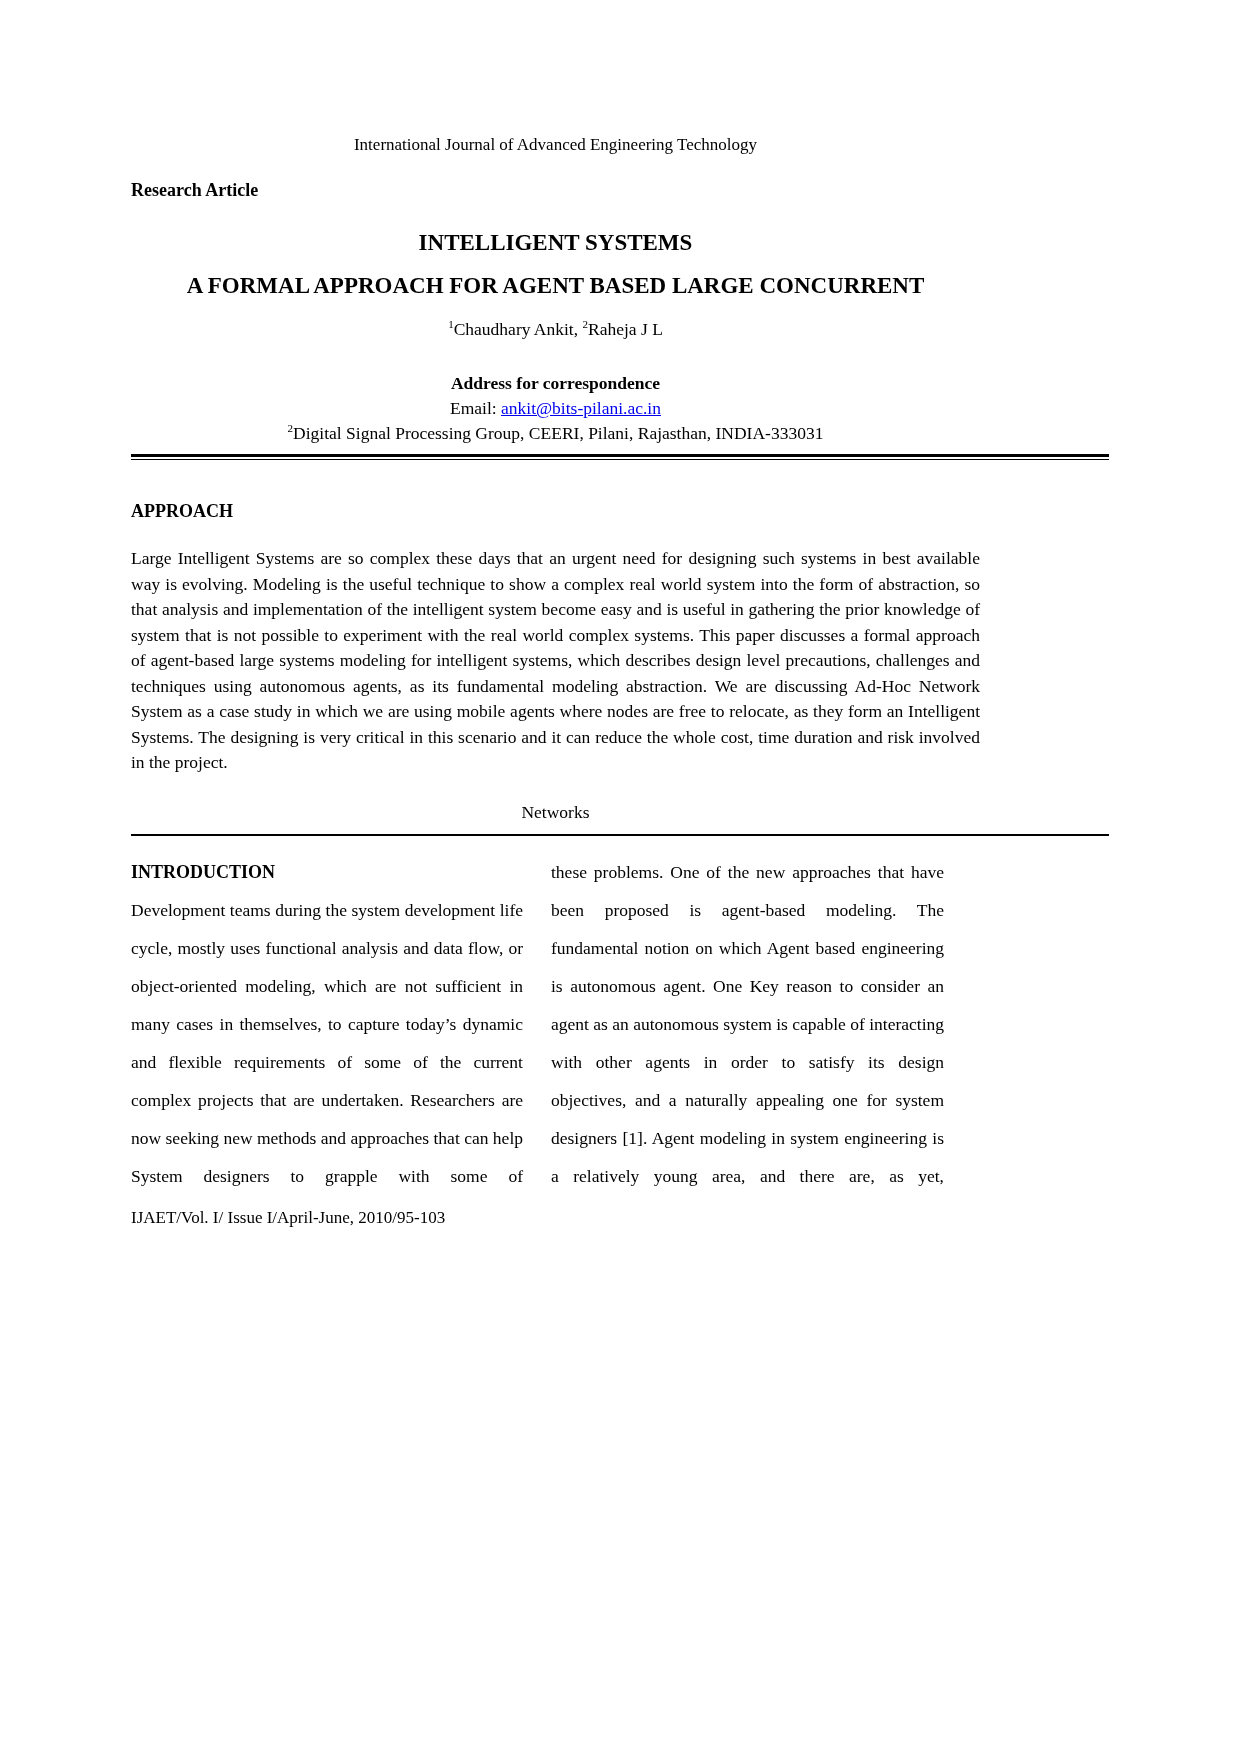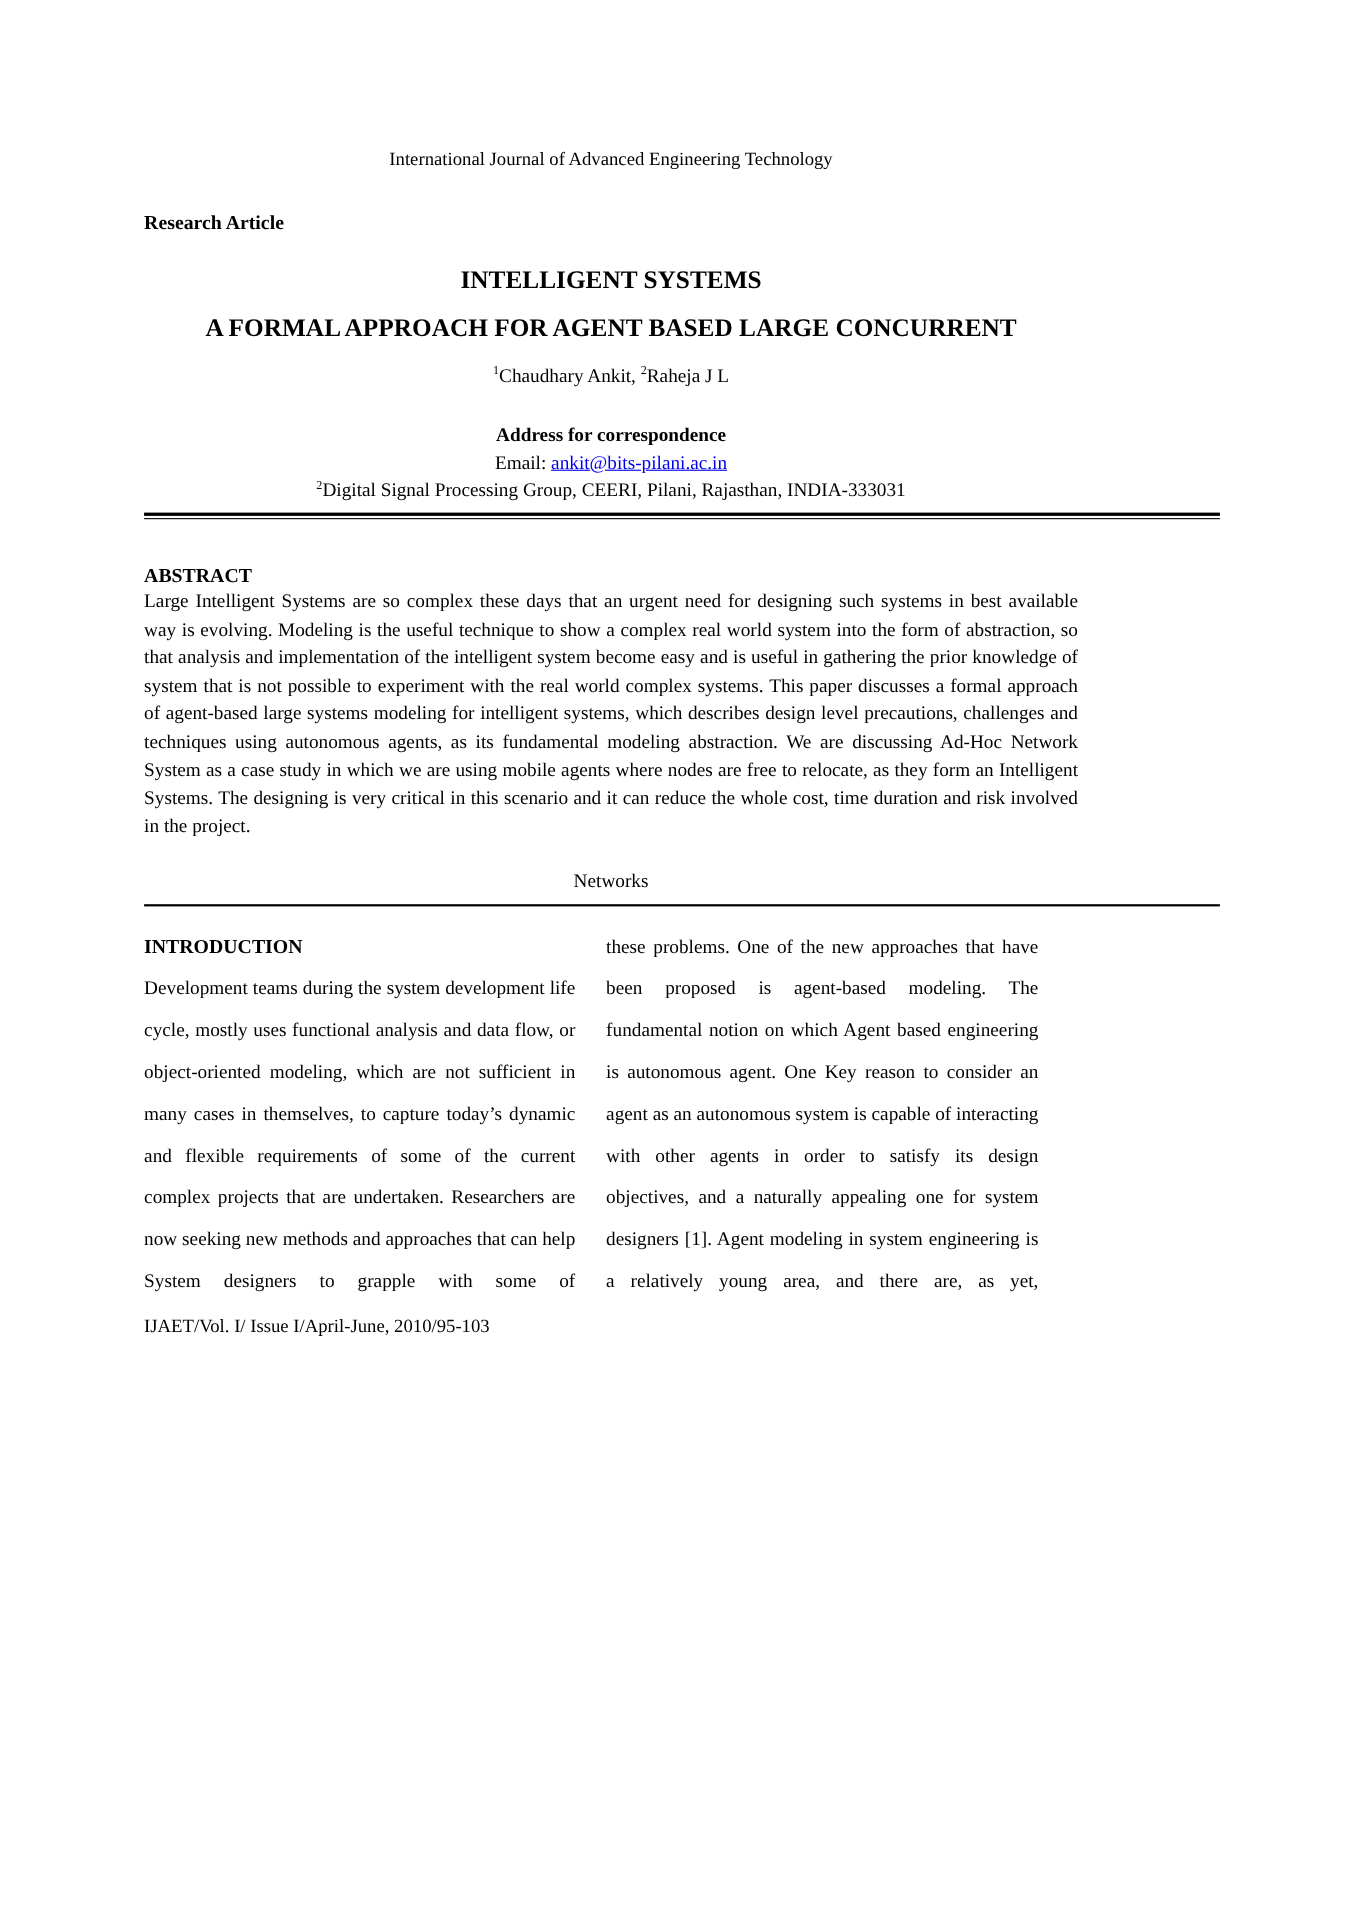--- a/index.html
+++ b/index.html
@@ -20,21 +20,21 @@
   .content {
     margin-left: 131px;
     width: 849px;
   }
   .journal-header {
     text-align: center;
     font-size: 17px;
     line-height: 22px;
   }
   .article-type {
-    margin-top: 36px;
+    margin-top: 24px;
     font-size: 18px;
     font-weight: bold;
   }
   .title {
     margin-top: 20px;
     text-align: center;
     font-size: 23px;
     font-weight: bold;
     line-height: 43px;
   }
@@ -73,21 +73,21 @@
     border-top: 3px solid #000000;
     border-bottom: 1px solid #000000;
   }
   .abstract-heading {
     margin-top: 40px;
     font-size: 18px;
     font-weight: bold;
     line-height: 22px;
   }
   .abstract-text {
-    margin-top: 0;
+    margin-top: 24px;
     font-size: 17.5px;
     line-height: 25.5px;
     text-align: justify;
   }
   .keywords {
     margin-top: 24px;
     text-align: center;
     font-size: 17.5px;
     line-height: 25.5px;
   }
@@ -144,21 +144,21 @@
 
     <div class="affil"><span>Email: </span><a href="#" class="email-link">ankit@bits-pilani.ac.in</a></div>
 
     <div class="affil"><sup>2</sup><span>Digital Signal Processing Group, CEERI, Pilani, Rajasthan, INDIA-333031</span></div>
 
   </div>
 
   <div class="rule-double"></div>
 
   <div class="content">
-    <div class="abstract-heading">ABSTRACT</div>
+    <div class="abstract-heading">APPROACH</div>
 
     <p class="abstract-text">Large Intelligent Systems are so complex these days that an urgent need for designing such systems in best available way is evolving. Modeling is the useful technique to show a complex real world system into the form of abstraction, so that analysis and implementation of the intelligent system become easy and is useful in gathering the prior knowledge of system that is not possible to experiment with the real world complex systems. This paper discusses a formal approach of agent-based large systems modeling for intelligent systems, which describes design level precautions, challenges and techniques using autonomous agents, as its fundamental modeling abstraction. We are discussing Ad-Hoc Network System as a case study in which we are using mobile agents where nodes are free to relocate, as they form an Intelligent Systems. The designing is very critical in this scenario and it can reduce the whole cost, time duration and risk involved in the project.</p>
 
     <div class="keywords">
       <div>Networks</div>
     </div>
   </div>
 
   <div class="rule-single"></div>
 

